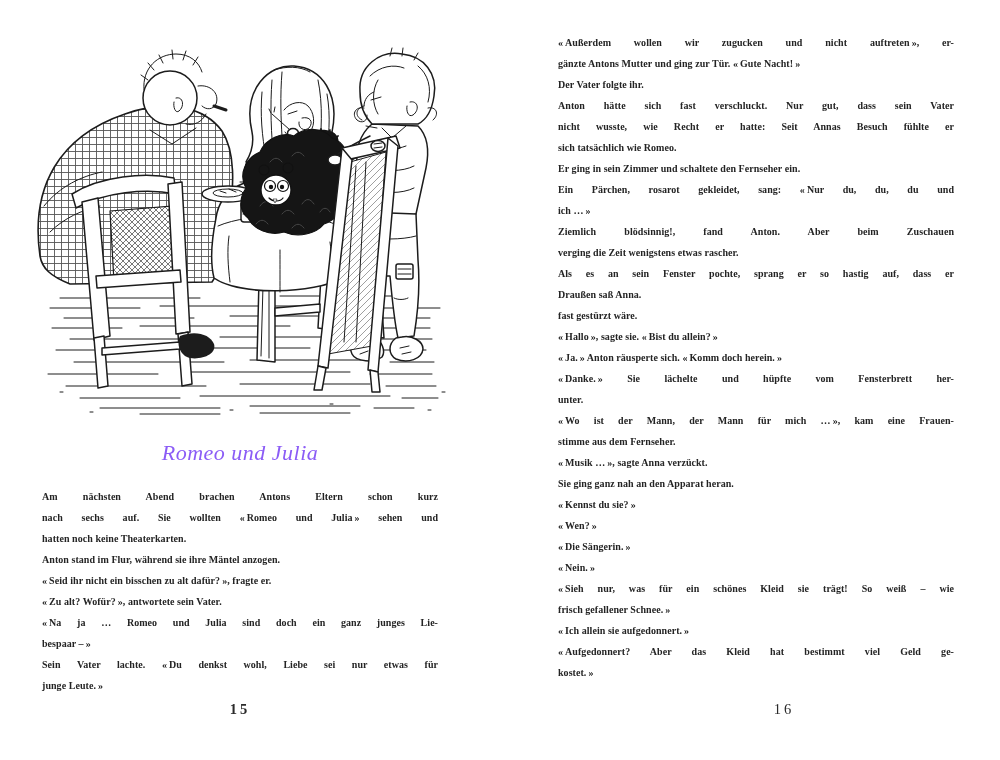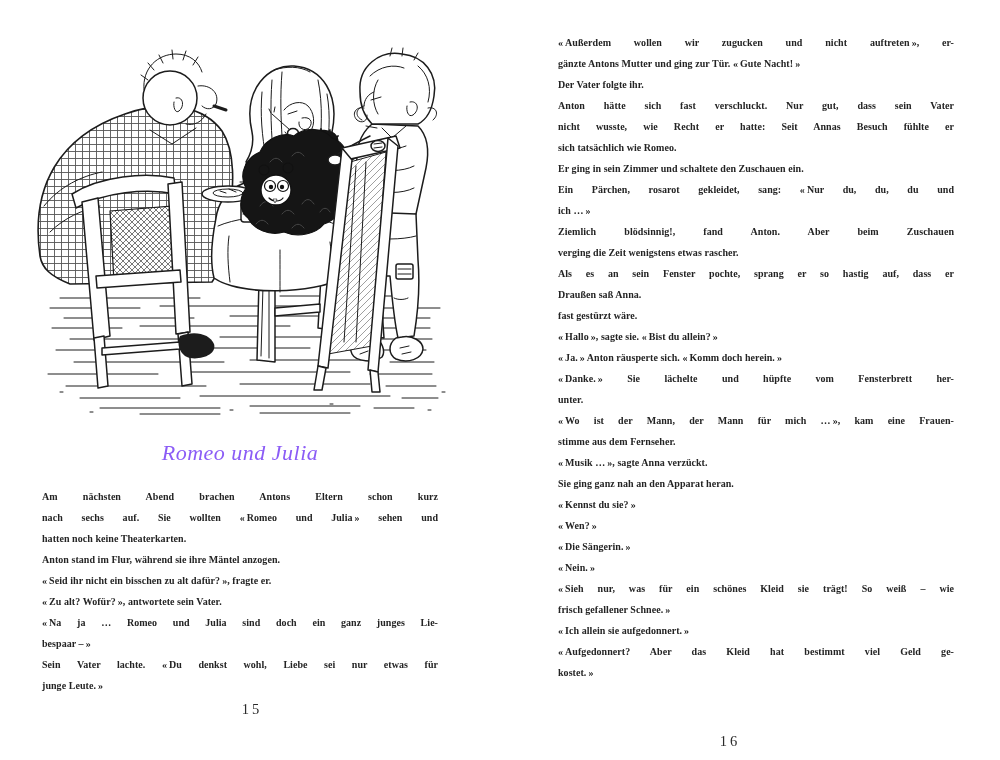--- a/index.html
+++ b/index.html
@@ -15,22 +15,22 @@
   }
   .textblock{position:absolute;width:396px;font-size:10px;line-height:21px;letter-spacing:0.05px;font-weight:bold;}
   .textblock.left{left:42px;top:486px;}
   .textblock.right{left:558px;top:32px;}
   .line{text-align:justify;text-align-last:left;white-space:normal;}
   .line.j{text-align-last:justify;}
   .pagenum{
     position:absolute;top:701px;width:396px;text-align:center;
     font-size:14.5px;letter-spacing:3px;font-variant-numeric:oldstyle-nums;color:#2a2a2a;
   }
-  .pagenum.pl{left:54px;}
-  .pagenum.pr{left:532px;margin-top:32px;}
+  .pagenum.pl{left:42px;font-weight:bold;}
+  .pagenum.pr{left:586px;}
   svg .ln{fill:none;stroke:#1c1c1c;stroke-width:1.5;stroke-linecap:round;stroke-linejoin:round;}
   svg .thin{fill:none;stroke:#1c1c1c;stroke-width:1;stroke-linecap:round;}
   svg .wfill{fill:#ffffff;stroke:#1c1c1c;stroke-width:1.5;stroke-linejoin:round;}
 </style>
 </head>
 <body>
 
 <div class="spread">
 
   <div>
@@ -247,21 +247,21 @@
 
         <div class="line">Der Vater folgte ihr.</div>
 
 
         <div class="line j">Anton hätte sich fast verschluckt. Nur gut, dass sein Vater</div>
 
         <div class="line j">nicht wusste, wie Recht er hatte: Seit Annas Besuch fühlte er</div>
 
         <div class="line">sich tatsächlich wie Romeo.</div>
 
-        <div class="line">Er ging in sein Zimmer und schaltete den Zuschauen ein.</div>
+        <div class="line">Er ging in sein Zimmer und schaltete den Fernseher ein.</div>
 
         <div class="line j">Ein Pärchen, rosarot gekleidet, sang: « Nur du, du, du und</div>
 
         <div class="line">ich … »</div>
 
         <div class="line j">Ziemlich blödsinnig!, fand Anton. Aber beim Zuschauen</div>
 
         <div class="line">verging die Zeit wenigstens etwas rascher.</div>
 
         <div class="line j">Als es an sein Fenster pochte, sprang er so hastig auf, dass er</div>

